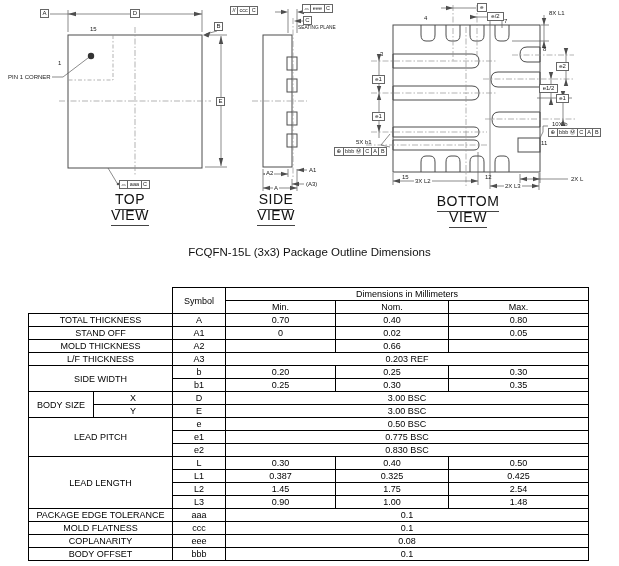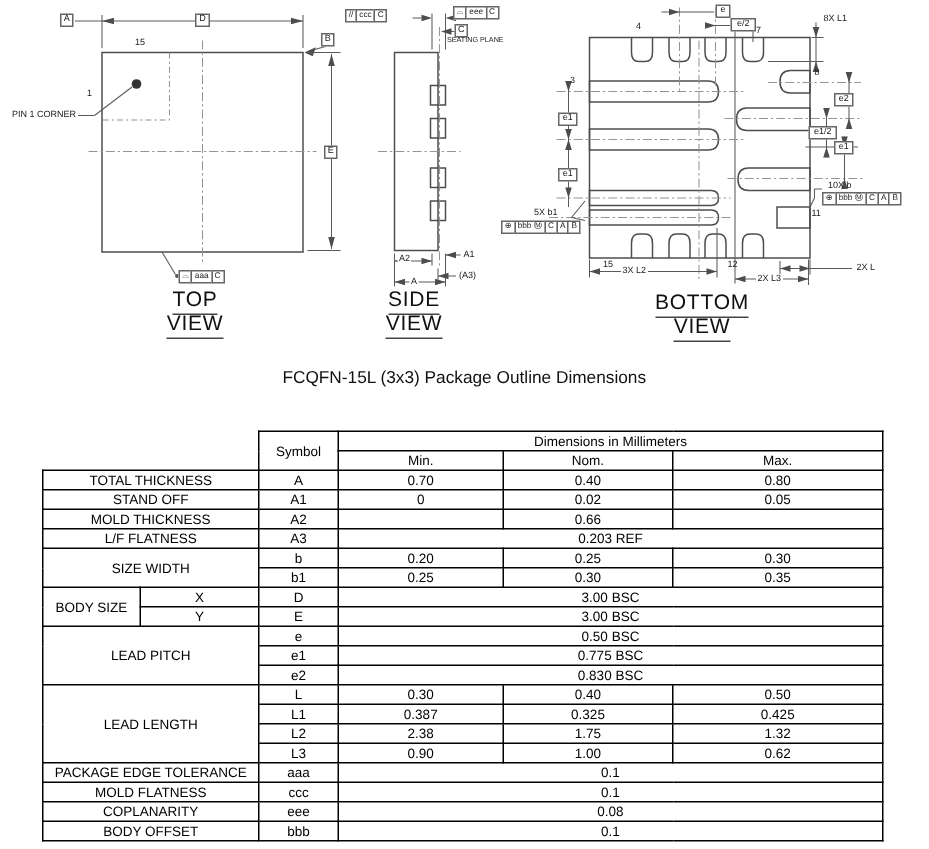--- a/index.html
+++ b/index.html
@@ -276,26 +276,26 @@
     <td>0.05</td>
   </tr>
   <tr>
     <td colspan="2">MOLD THICKNESS</td>
     <td>A2</td>
     <td></td>
     <td>0.66</td>
     <td></td>
   </tr>
   <tr>
-    <td colspan="2">L/F FLATNESS</td>
+    <td colspan="2">L/F THICKNESS</td>
     <td>A3</td>
     <td colspan="3">0.203 REF</td>
   </tr>
   <tr>
-    <td colspan="2" rowspan="2">SIZE WIDTH</td>
+    <td colspan="2" rowspan="2">SIDE WIDTH</td>
     <td>b</td>
     <td>0.20</td>
     <td>0.25</td>
     <td>0.30</td>
   </tr>
   <tr>
     <td>b1</td>
     <td>0.25</td>
     <td>0.30</td>
     <td>0.35</td>
@@ -332,29 +332,29 @@
     <td>0.50</td>
   </tr>
   <tr>
     <td>L1</td>
     <td>0.387</td>
     <td>0.325</td>
     <td>0.425</td>
   </tr>
   <tr>
     <td>L2</td>
-    <td>2.38</td>
+    <td>1.45</td>
     <td>1.75</td>
-    <td>1.32</td>
+    <td>2.54</td>
   </tr>
   <tr>
     <td>L3</td>
     <td>0.90</td>
     <td>1.00</td>
-    <td>0.62</td>
+    <td>1.48</td>
   </tr>
   <tr>
     <td colspan="2">PACKAGE EDGE TOLERANCE</td>
     <td>aaa</td>
     <td colspan="3">0.1</td>
   </tr>
   <tr>
     <td colspan="2">MOLD FLATNESS</td>
     <td>ccc</td>
     <td colspan="3">0.1</td>

